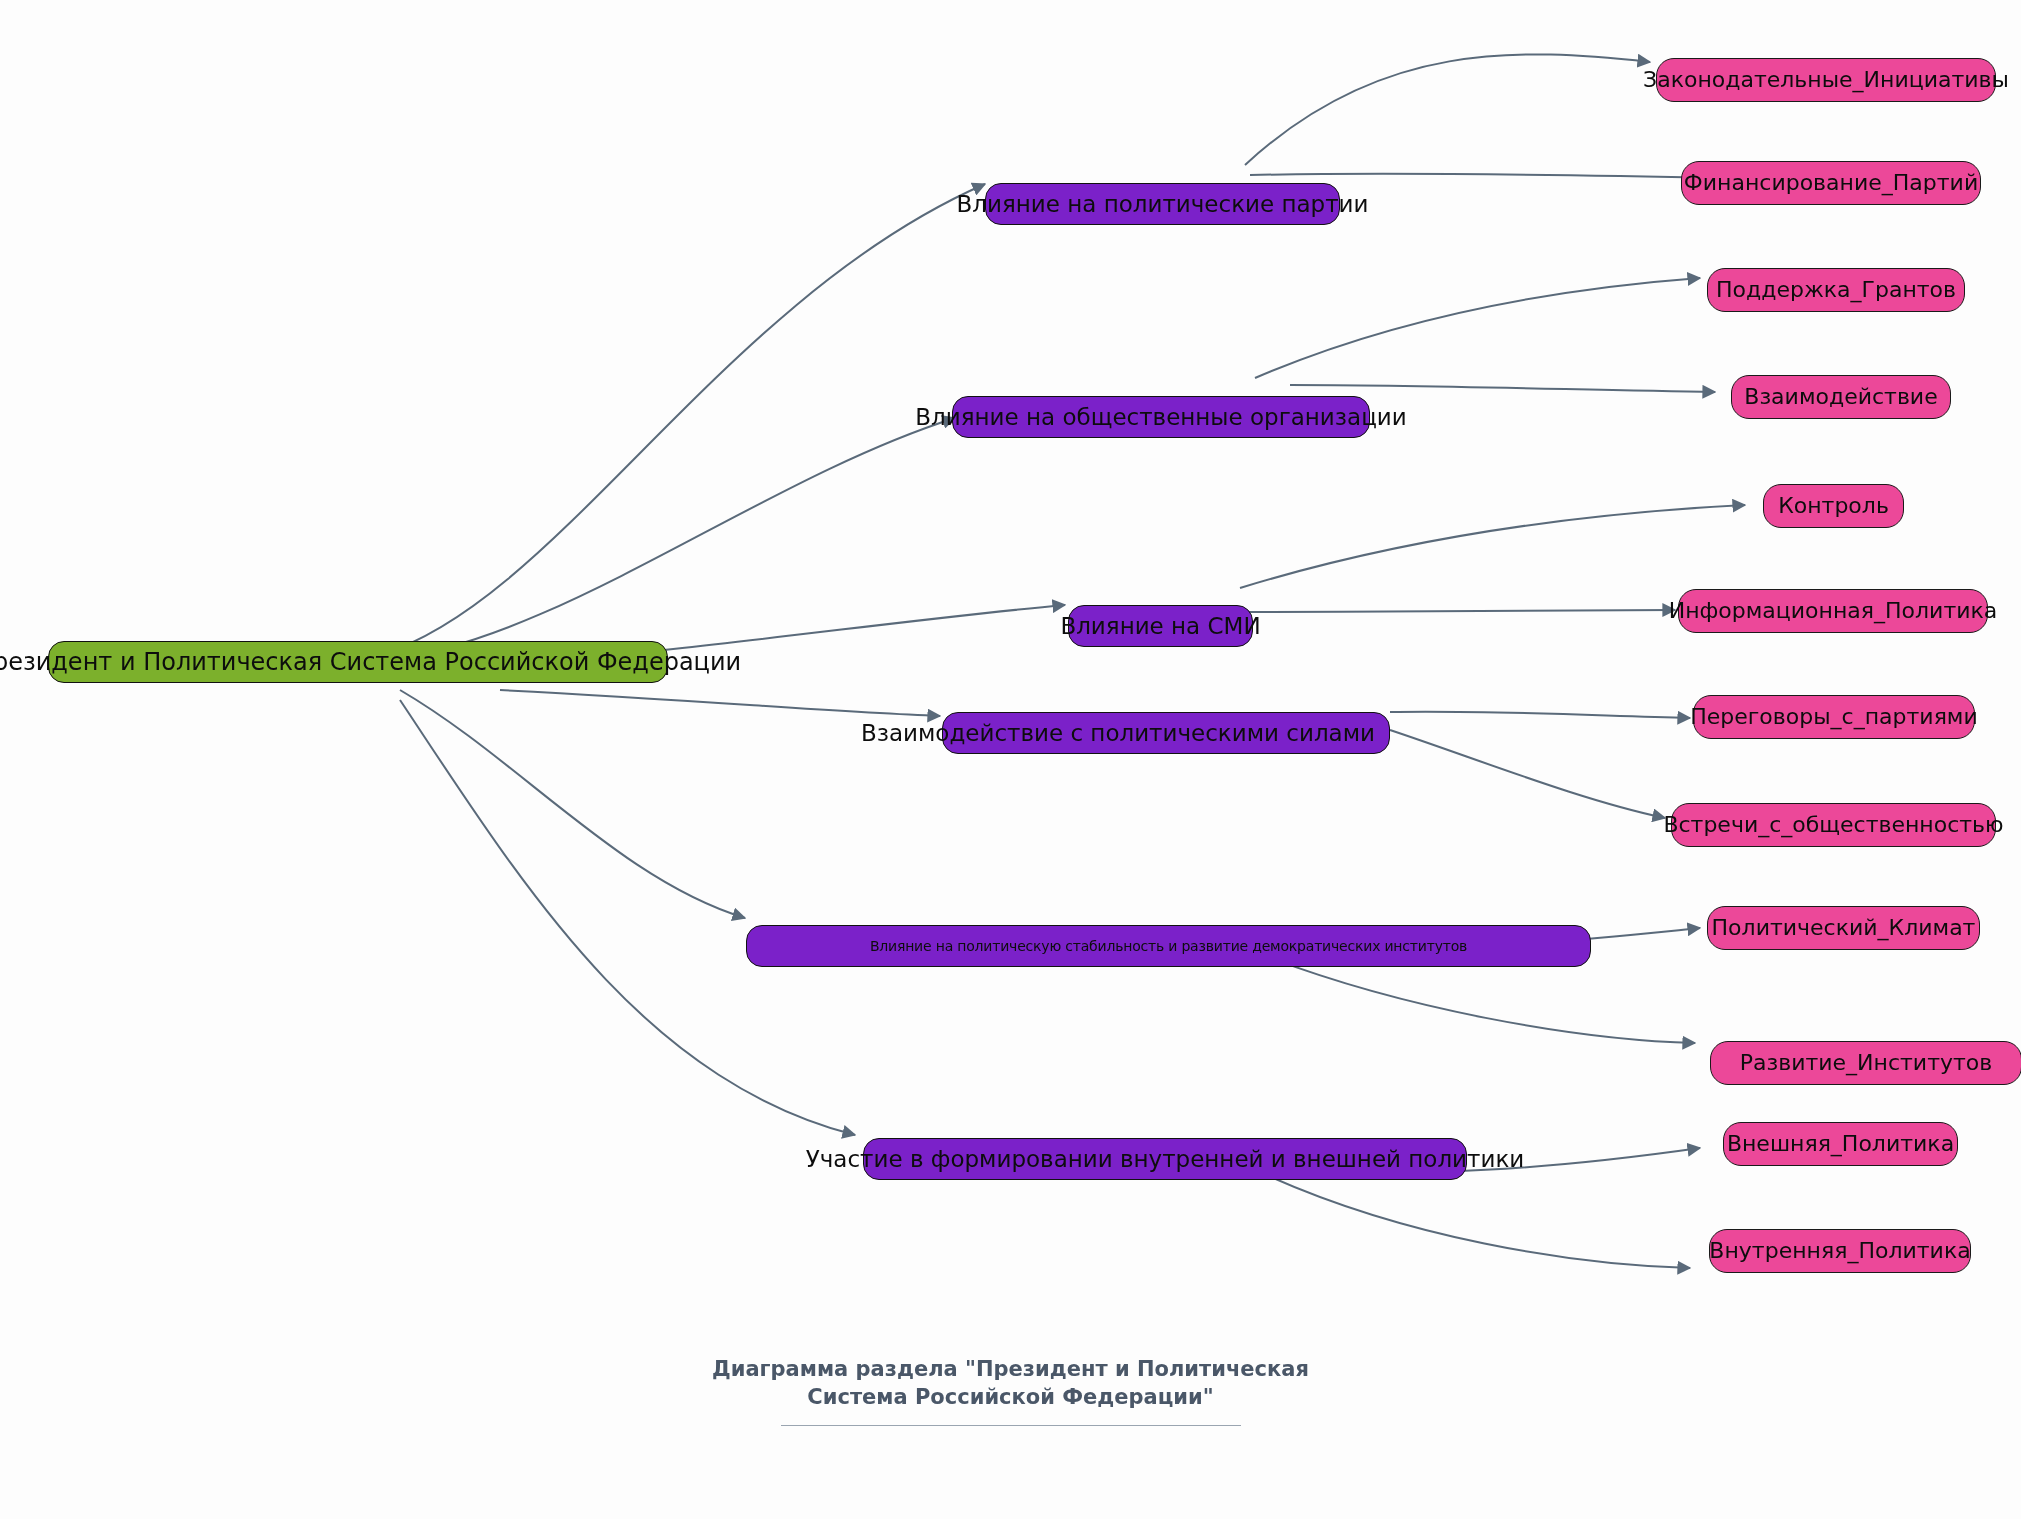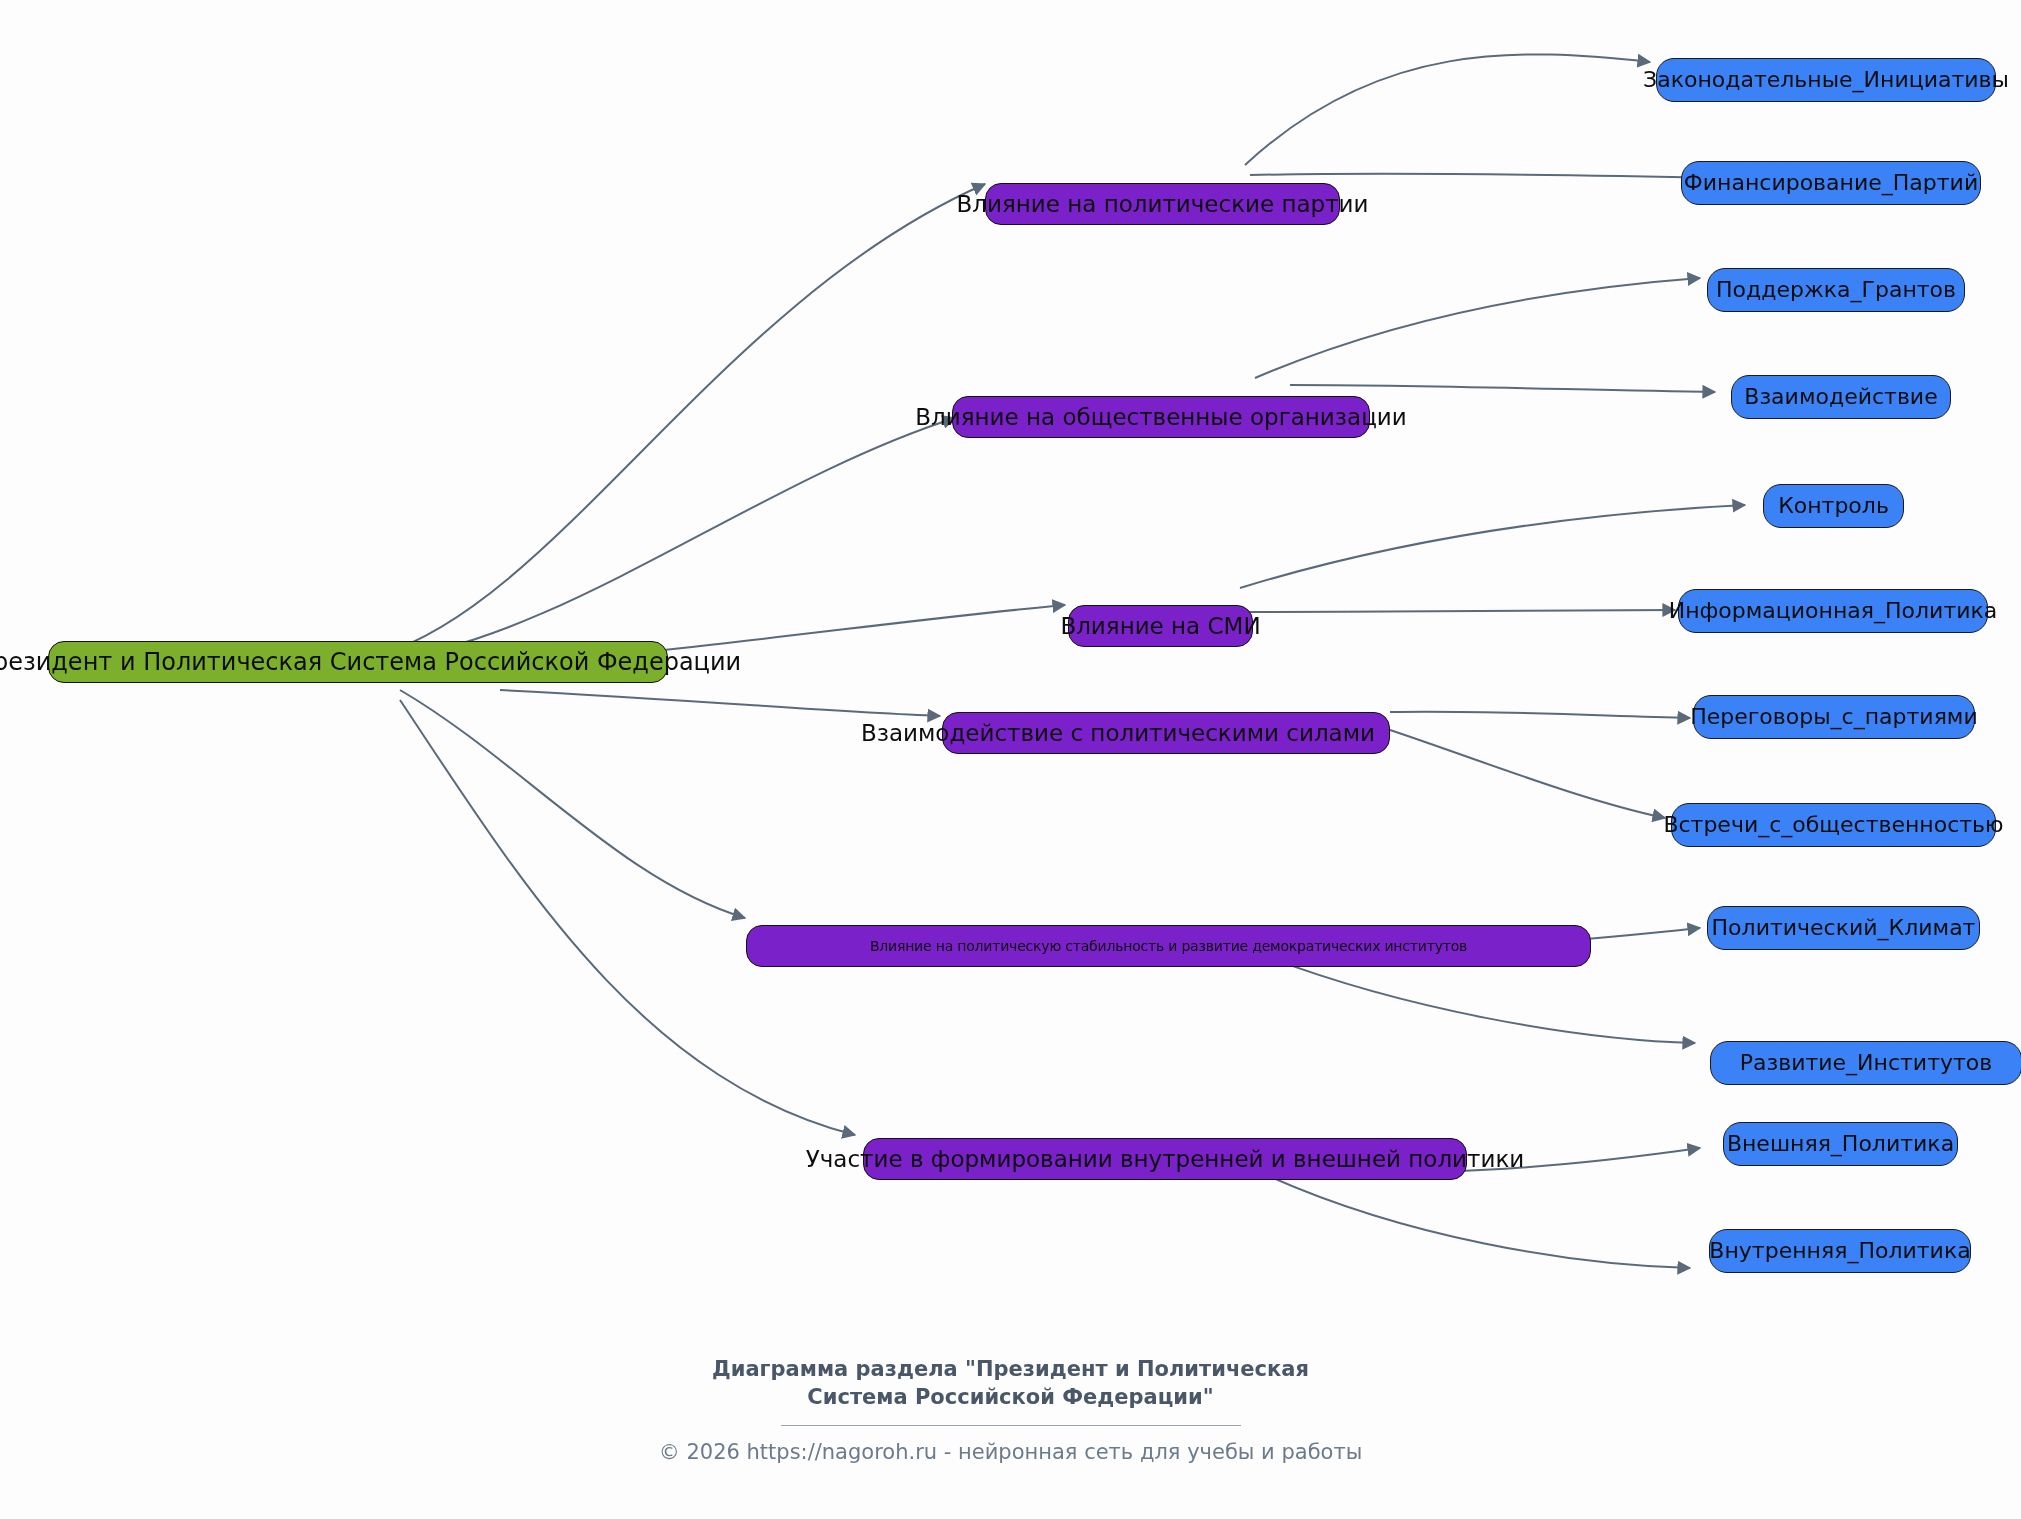--- a/index.html
+++ b/index.html
@@ -56,21 +56,21 @@
     border-radius: 16px;
     margin-top: 20px;
   }
 
   .node-branch.condensed {
     font-size: 14px;
     letter-spacing: -0.2px;
   }
 
   .node-leaf {
-    background: #3b82f6;
+    background: #ec4899;
     border: 1.6px solid #1a1a1a;
     font-size: 22px;
     border-radius: 18px;
   }
 
   .footer-title {
     position: absolute;
     left: 0;
     width: 2021px;
     text-align: center;
@@ -204,15 +204,14 @@
   </div>
   <div class="node node-leaf" style="left:1709px; top:1229px; width:262px; height:44px;">
     <span>Внутренняя_Политика</span>
   </div>
 
   <div class="footer-title">
     <div>Диаграмма раздела "Президент и Политическая</div>
     <div>Система Российской Федерации"</div>
   </div>
   <div class="footer-rule"></div>
-  <div class="footer-credit">© 2026 https://nagoroh.ru - нейронная сеть для учебы и работы</div>
 
 </div>
 
 </body></html>

